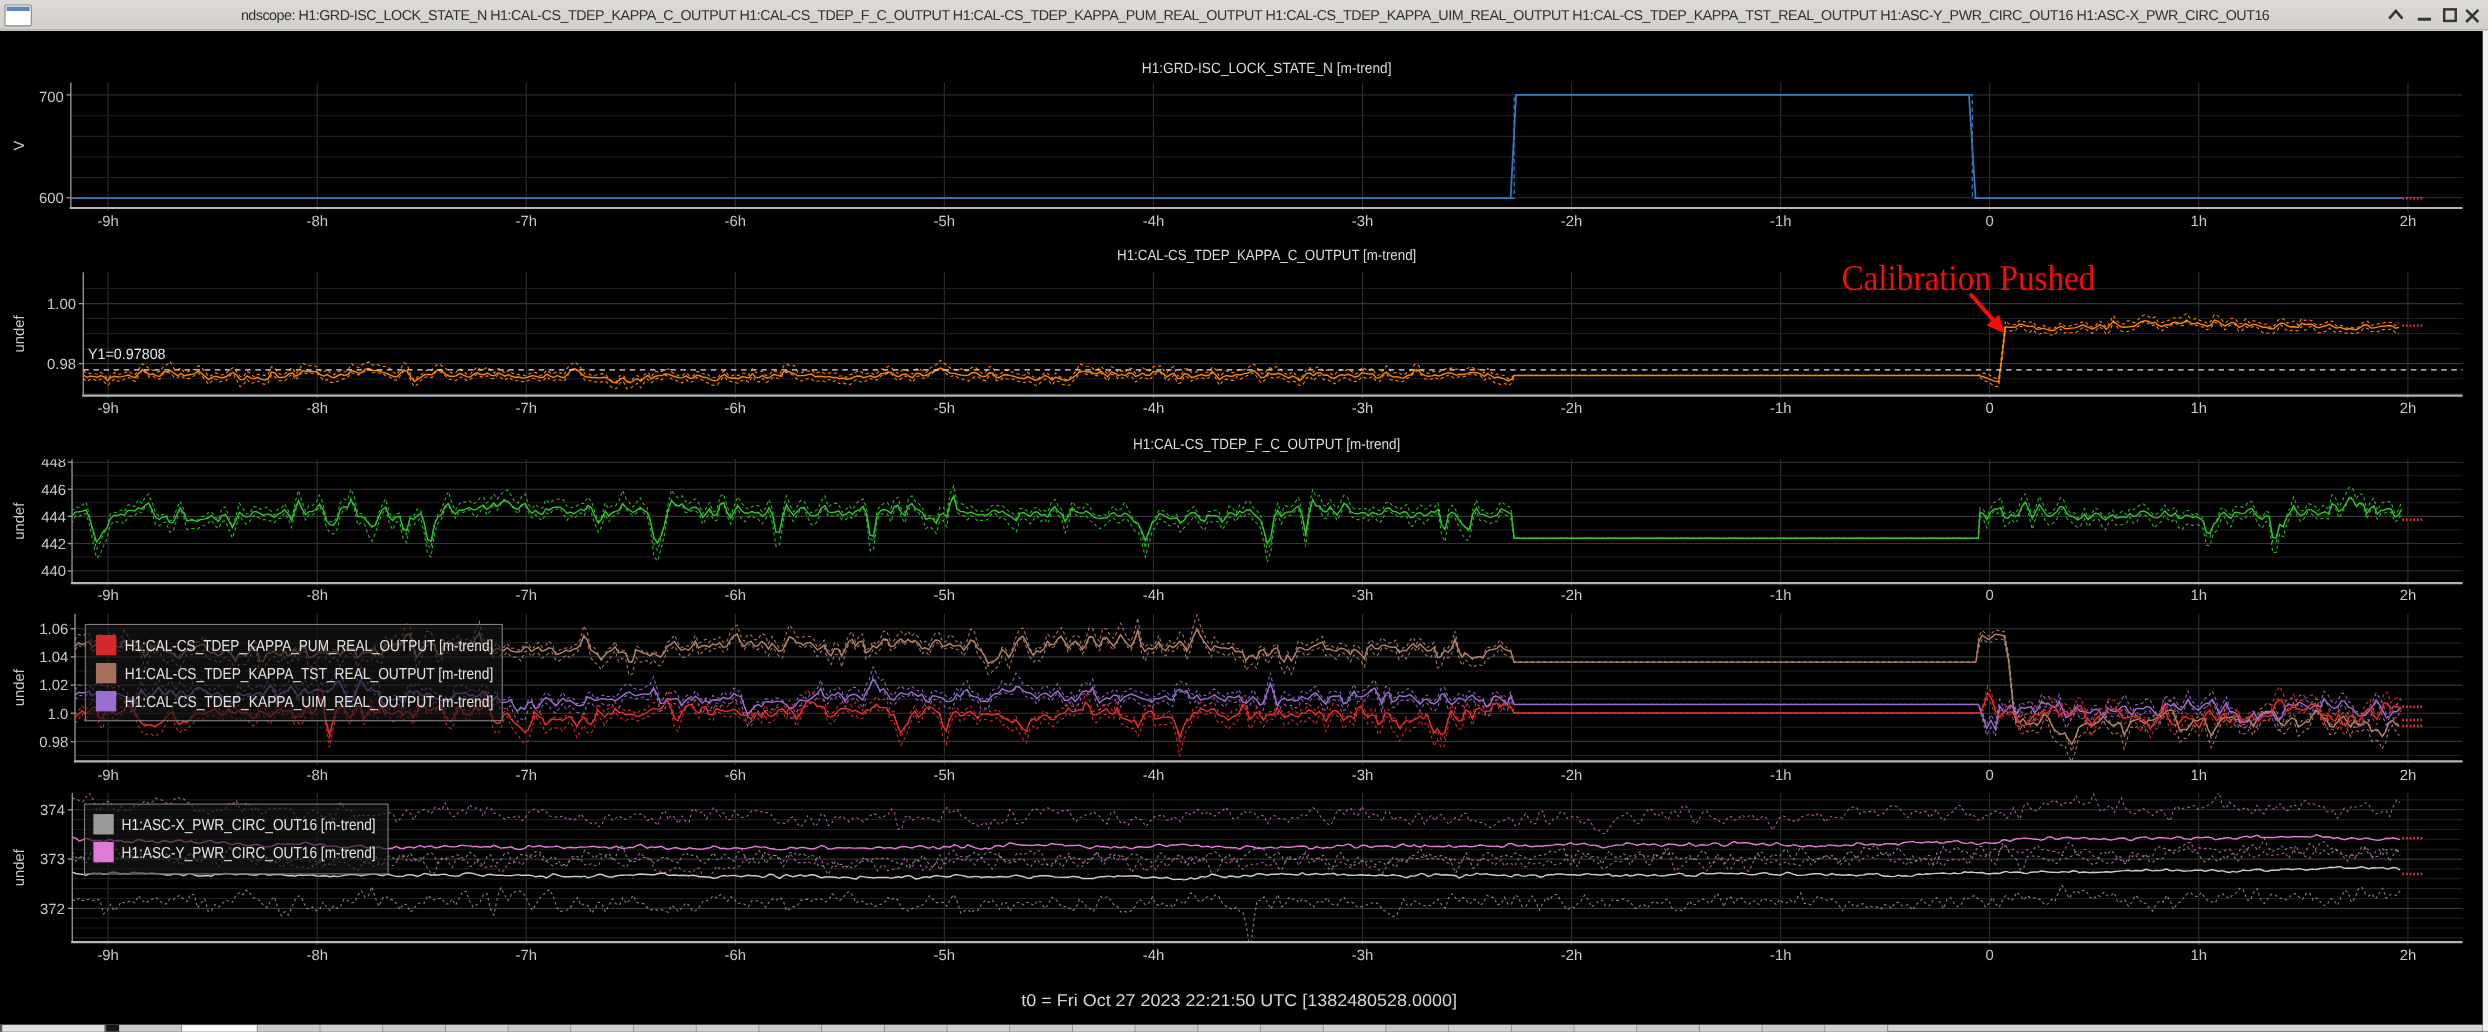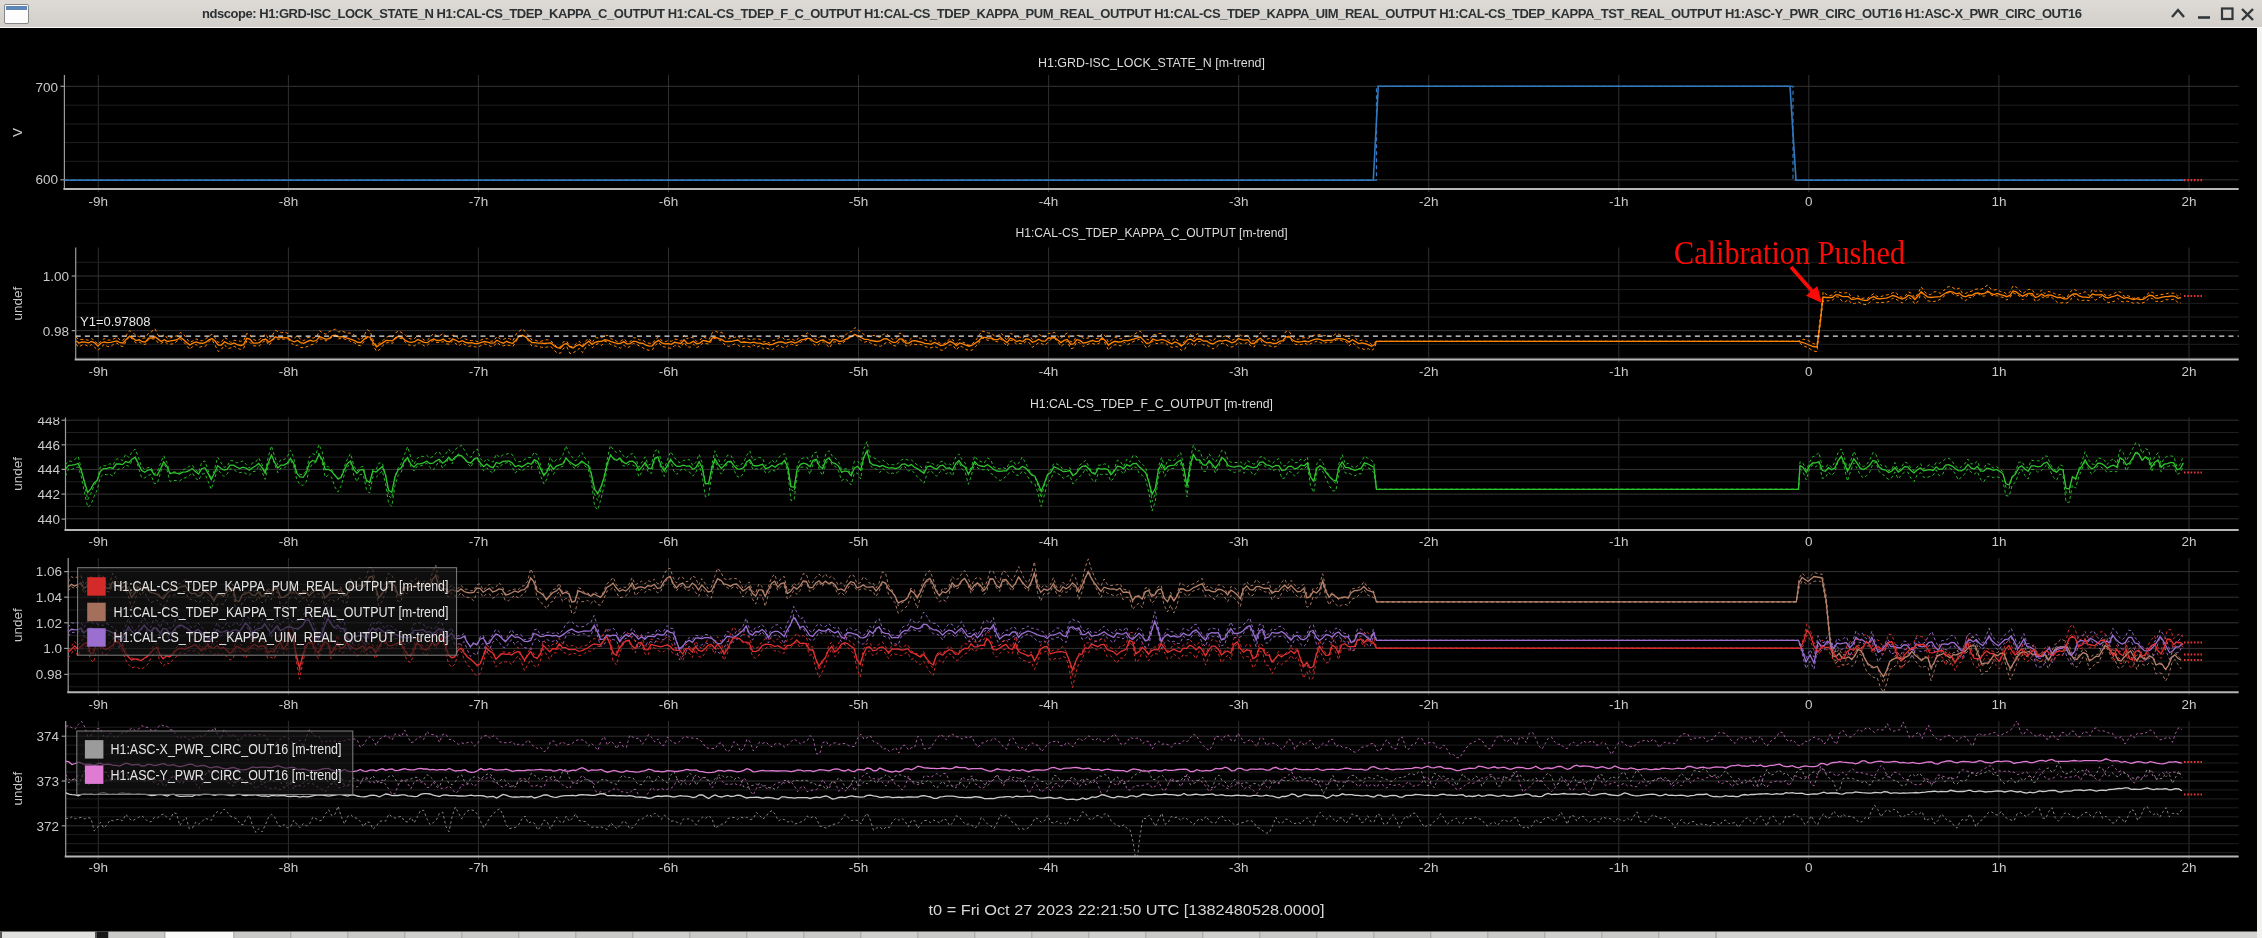--- a/index.html
+++ b/index.html
@@ -1,16 +1,16 @@
 <!DOCTYPE html>
 <html><head><meta charset="utf-8">
 <style>
 html,body{margin:0;padding:0;background:#000;width:2262px;height:938px;overflow:hidden;font-family:"Liberation Sans",sans-serif;}
 #titlebar{position:absolute;left:0;top:0;width:2262px;height:27px;background:linear-gradient(#dedbd7,#d2cfca);border-bottom:1px solid #f8f8f8;}
-#titlebar .txt{position:absolute;left:202px;top:0;width:1878px;height:27px;line-height:27px;text-align:center;font-size:13px;letter-spacing:-0.45px;font-weight:bold;color:#2c3133;white-space:nowrap;overflow:visible;}
+#titlebar .txt{position:absolute;left:202px;top:0;width:1878px;height:27px;line-height:27px;text-align:center;font-size:13px;letter-spacing:-0.45px;font-weight:normal;color:#2c3133;white-space:nowrap;overflow:visible;}
 #wicon{position:absolute;left:4px;top:4px;width:25px;height:20px;background:#fdfdfd;border:1px solid #888;border-radius:2px;box-sizing:border-box;}
 #wicon div{margin:1px;height:4px;background:#5d87b8;}
 .wbtn{position:absolute;top:0;}
 </style></head>
 <body>
 <div id="titlebar">
 <div class="txt">ndscope: H1:GRD-ISC_LOCK_STATE_N H1:CAL-CS_TDEP_KAPPA_C_OUTPUT H1:CAL-CS_TDEP_F_C_OUTPUT H1:CAL-CS_TDEP_KAPPA_PUM_REAL_OUTPUT H1:CAL-CS_TDEP_KAPPA_UIM_REAL_OUTPUT H1:CAL-CS_TDEP_KAPPA_TST_REAL_OUTPUT H1:ASC-Y_PWR_CIRC_OUT16 H1:ASC-X_PWR_CIRC_OUT16</div>
 <div id="wicon">
       <div></div>
     </div>

